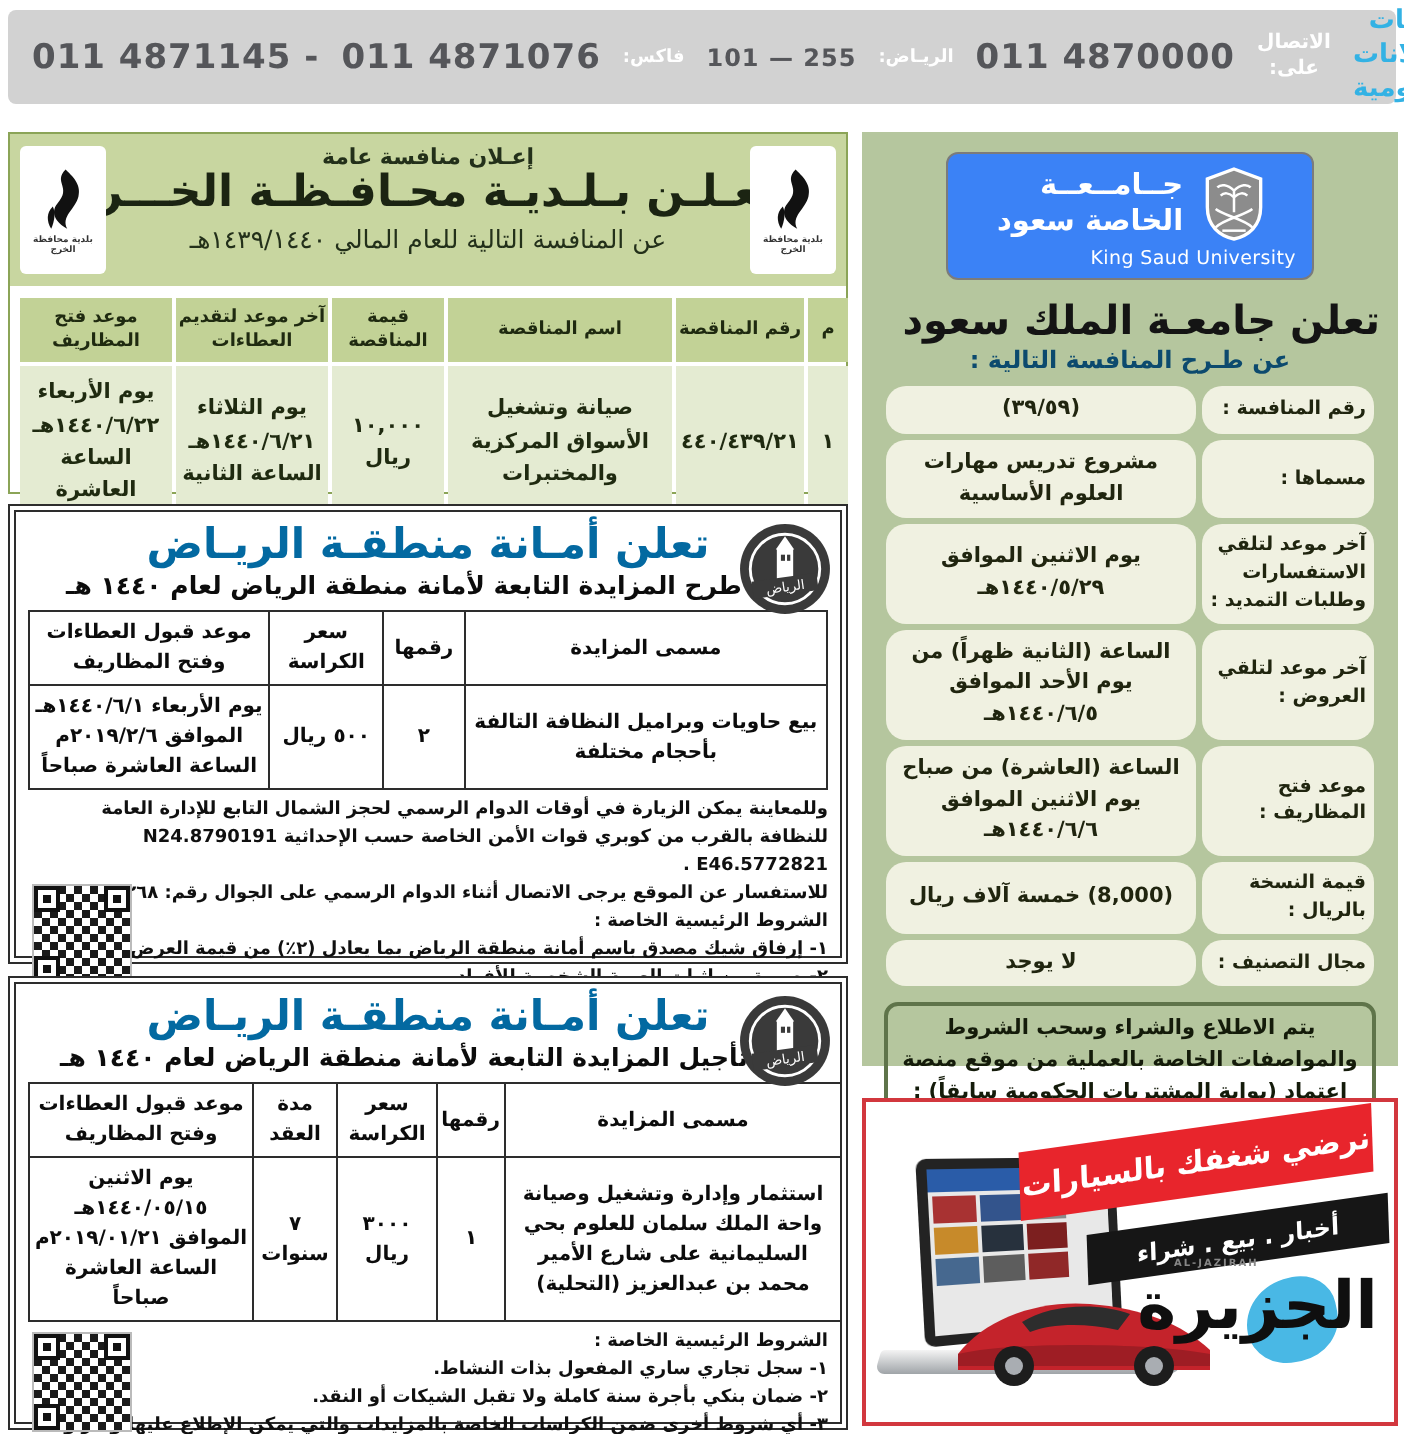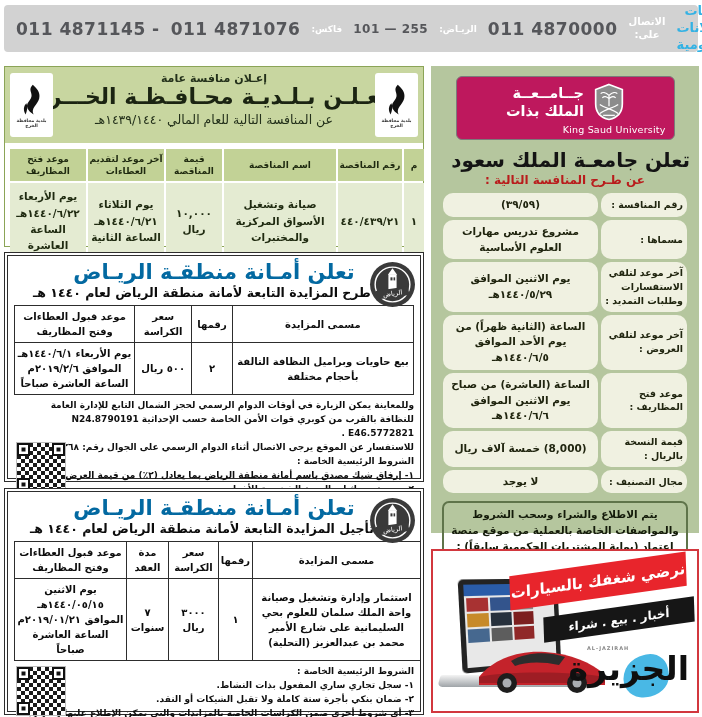--- a/index.html
+++ b/index.html
@@ -55,27 +55,27 @@
   .qr { position:absolute; width:48px; height:48px; background:#fff; outline:1px solid #bbb;
     background-image:repeating-conic-gradient(#1a1a1a 0% 25%, #fff 0% 50%); background-size:8px 8px; }
   .qr i { position:absolute; width:13px; height:13px; background:#111; box-shadow:inset 0 0 0 2.5px #fff; border:2px solid #111; }
   .qr .tl { top:0; left:0; } .qr .tr { top:0; right:0; } .qr .bl { bottom:0; left:0; }
   #riyadh1-box .qr { left:3px; top:44px; }
   #riyadh2-box .qr { left:3px; top:2px; }
 
   
   #ksu-box { position:absolute; left:431px; top:66px; width:268px; height:467px;
     background:#b5c69e; padding:4px 9px; }
-  .ksu-plate { width:219px; margin:6px auto 8px; background:#be185d; border:1px solid #7b7b7b;
+  .ksu-plate { width:184px; margin:6px auto 8px; background:#3b82f6; border:1px solid #7b7b7b;
     border-radius:6px; padding:6px 8px 4px; color:#fff; }
   .ksu-plate-row { display:flex; align-items:center; justify-content:center; gap:10px; direction:rtl; }
   .ksu-ar { text-align:right; font-weight:bold; line-height:1.25; font-size:14.5px; direction:rtl; }
   .ksu-en { text-align:right; font-size:9.5px; margin-top:3px; letter-spacing:.2px; }
   .ksu-title { font-size:20px; font-weight:bold; color:#141414; margin:3px 0 1px; direction:rtl; }
-  .ksu-subtitle { text-align:center; font-size:12px; font-weight:bold; color:#b91c1c; margin-bottom:3px; direction:rtl; }
+  .ksu-subtitle { text-align:center; font-size:12px; font-weight:bold; color:#0c4a6e; margin-bottom:3px; direction:rtl; }
   table.stable { width:100%; border-collapse:separate; border-spacing:3px; direction:rtl; table-layout:fixed; }
   .stable td { background:#f0f1e1; font-weight:bold; color:#20250f; padding:4px 4px; vertical-align:middle;border-radius:10px; }
   .stable td.lab { width:86px; font-size:9.5px; text-align:right; line-height:1.45; }
   .stable td.val { font-size:10.5px; text-align:center; line-height:1.5; }
   .ksu-footer { margin:5px 2px 0; border:2px solid #5f744a; border-radius:7px; padding:4px 3px;
     text-align:center; font-weight:bold; color:#141b0a; font-size:10.5px; line-height:1.5; direction:rtl; }
   .ksu-footer .link { font-size:15px; direction:ltr; unicode-bidi:isolate; display:inline-block; }
 
   
   #ad-box { position:absolute; left:431px; top:549px; width:268px; height:164px;
@@ -89,21 +89,21 @@
   .ad-laptop { position:absolute; left:4px; top:26px; width:160px; height:126px; }
   .lt-screen { position:absolute; left:24px; top:2px; width:102px; height:90px; background:#232323;
     border-radius:5px; transform:perspective(260px) rotateY(14deg) rotate(-3deg); padding:5px; }
   .lt-page { width:100%; height:100%; background:#e8e8e8; overflow:hidden; }
   .lt-bar { height:11px; background:#2a5ca8; }
   .lt-thumbs { display:flex; flex-wrap:wrap; gap:2px; padding:2px; }
   .lt-thumbs b { width:21px; height:13px; }
   .lt-base { position:absolute; left:2px; bottom:16px; width:152px; height:12px;
     background:linear-gradient(#f4f4f4,#9fa4a8); border-radius:2px 2px 5px 5px; transform:skewX(-16deg); }
   .car { position:absolute; right:-14px; bottom:8px; }
-  .ad-brand { position:absolute; right:8px; bottom:4px; width:104px; height:66px; }
+  .ad-brand { position:absolute; right:8px; bottom:20px; width:104px; height:66px; }
   .brand-blob { position:absolute; right:20px; top:14px; width:46px; height:42px; background:#49b8e5;
     border-radius:62% 45% 55% 50%; transform:rotate(-12deg); }
   .brand-text { position:absolute; right:0; top:8px; width:100%; text-align:center; font-size:33px;
     font-weight:bold; color:#0f0f0f; direction:rtl; }
   .brand-en { position:absolute; top:4px; left:2px; font-size:5px; color:#888; letter-spacing:1px; font-weight:bold; }
 </style>
 </head>
 <body>
 
 <div id="contact-bar">
@@ -294,21 +294,21 @@
   <div class="ksu-plate">
     <div class="ksu-plate-row">
       <svg width="30" height="38" viewBox="0 0 36 44">
         <path d="M18 1 L34 7 V24 C34 35 27 41 18 43 C9 41 2 35 2 24 V7 Z" fill="#8c8c8c" stroke="#fff" stroke-width="2"></path>
         <path d="M18 27 V13 M18 14 C14 10 10 10 8 12 M18 14 C22 10 26 10 28 12 M18 18 C15 15 12 15 10 17 M18 18 C21 15 24 15 26 17" stroke="#fff" stroke-width="1.5" fill="none"></path>
         <path d="M7 36 C12 31 24 29 29 25 M29 36 C24 31 12 29 7 25" stroke="#fff" stroke-width="1.5" fill="none"></path>
         <path d="M11 38 H25" stroke="#fff" stroke-width="1.5"></path>
       </svg>
       <div class="ksu-ar">
         <div>جــامــعــة</div>
-        <div>الملك بذات</div>
+        <div>الخاصة سعود</div>
       </div>
     </div>
     <div class="ksu-en">King Saud University</div>
   </div>
   <div class="ksu-title">تعلن جامعـة الملك سعود</div>
   <div class="ksu-subtitle">عن طـرح المنافسة التالية :</div>
   <table class="stable">
     <tbody>
         <tr>
       <td class="lab">رقم المنافسة :</td>

